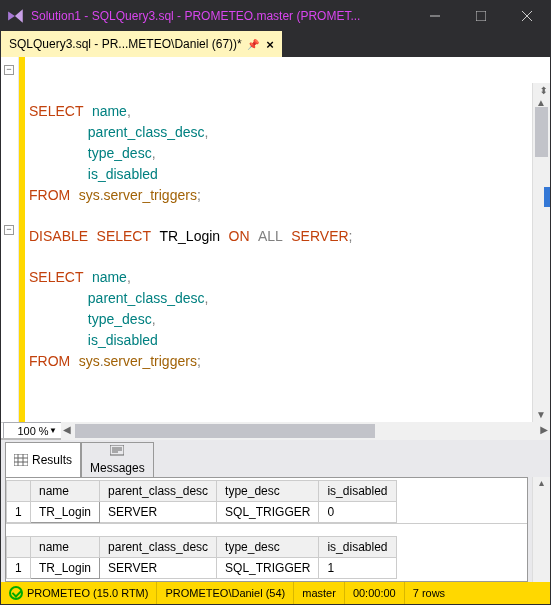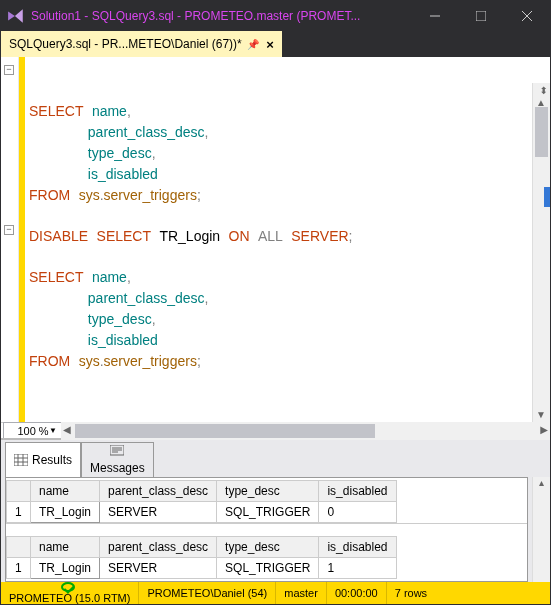--- a/index.html
+++ b/index.html
@@ -42,21 +42,21 @@
 .grid-block { border-bottom: 1px solid #ccc; display: flex; }
 .grid-block:last-child { border-bottom: none; }
 .grid { font-size: 12px; border-collapse: collapse; }
 .grid th, .grid td { border: 1px solid #ccc; padding: 3px 8px; text-align: left; background: #fff; font-weight: normal; }
 .grid th { background: #f0f0f0; }
 .rownum { background: #f0f0f0; text-align: center; width: 24px; border: 1px solid #ccc; }
 .cell-sel { background: #e5f3ff; border: 1px solid #999 !important; }
 .vscroll-res { width: 18px; background: #f0f0f0; border-left: 1px solid #ddd; }
 .statusbar { background: #ffd800; height: 22px; display: flex; align-items: center; font-size: 11px; color: #000; }
 .status-seg { padding: 0 8px; border-left: 1px solid rgba(0,0,0,0.15); height: 100%; display: flex; align-items: center; }
-.status-seg:first-child { border-left: none; flex-direction: column; }
+.status-seg:first-child { border-left: none; }
 .status-icon { width: 14px; height: 14px; border-radius: 50%; border: 2px solid #0a0; margin-right: 4px; position: relative; }
 .status-icon::after { content: ''; position: absolute; left: 3px; top: 0px; width: 4px; height: 7px; border-right: 2px solid #0a0; border-bottom: 2px solid #0a0; transform: rotate(45deg); }
 .blue-marker { position: absolute; right: 0; top: 130px; width: 6px; height: 20px; background: #3478d6; }
 .highlight-line { position:absolute; left:0; right:0; height:20px; background:#f7f7e8; z-index:-1; }
 </style>
 </head>
 <body>
 
 <div class="titlebar">
   <span class="vs-logo">

